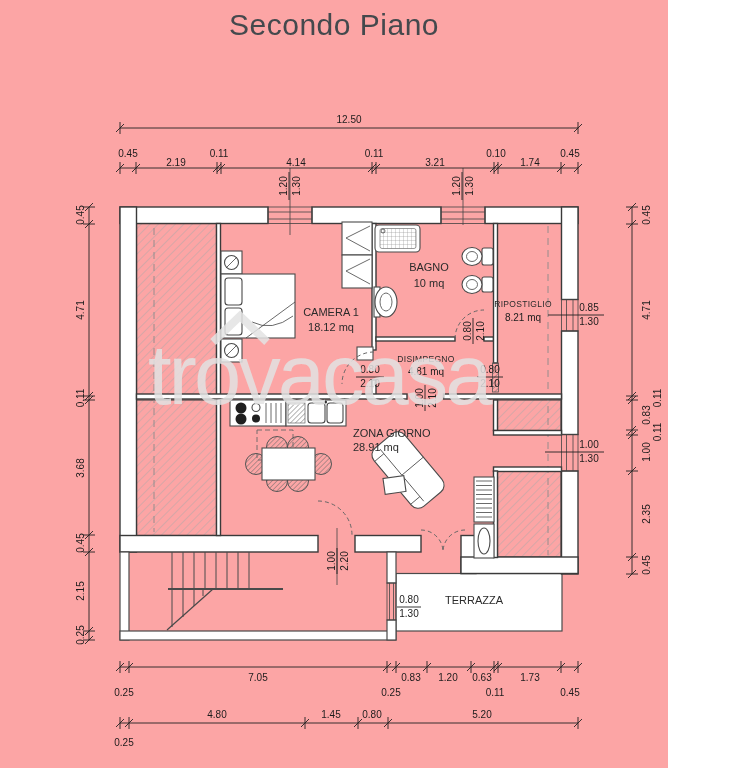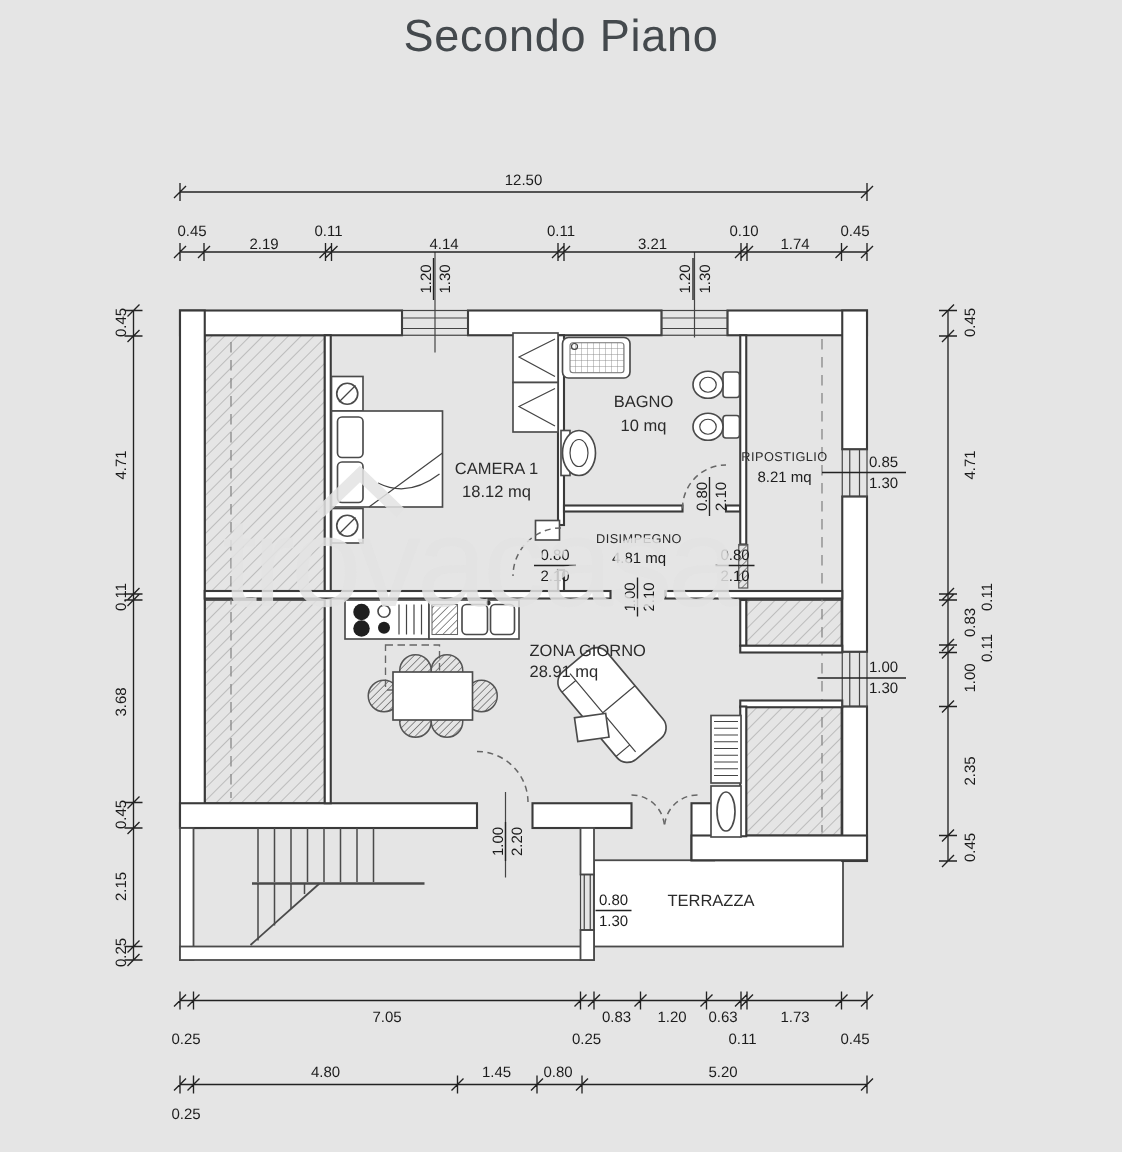--- a/index.html
+++ b/index.html
@@ -1,16 +1,16 @@
 <!DOCTYPE html>
 <html><head>
 <meta charset="utf-8">
 <style>
   html,body{margin:0;padding:0;background:#fff;}
-  .canvas{position:relative;width:748px;height:768px;background:#e5e5e5;overflow:hidden;
+  .canvas{position:relative;width:668px;height:768px;background:#fca5a5;overflow:hidden;
           font-family:"Liberation Sans", sans-serif;}
   .page-title{position:absolute;top:8px;left:0;width:100%;text-align:center;
               font-size:30px;font-weight:400;color:#44494d;letter-spacing:0.5px;}
   svg{position:absolute;top:0;left:0;font-family:"Liberation Sans", sans-serif;}
   .wall{fill:#ffffff;stroke:#3a3a3a;stroke-width:1.4;}
   .swall{fill:#ffffff;stroke:#4a4a4a;stroke-width:1.2;}
   .hatcharea{fill:url(#hatch);stroke:#4a4a4a;stroke-width:1.2;}
   .thin{stroke:#444;stroke-width:0.8;fill:none;}
   .dim{stroke:#222;stroke-width:0.9;fill:none;}
   .furn{fill:#ffffff;stroke:#4a4a4a;stroke-width:1.1;}

